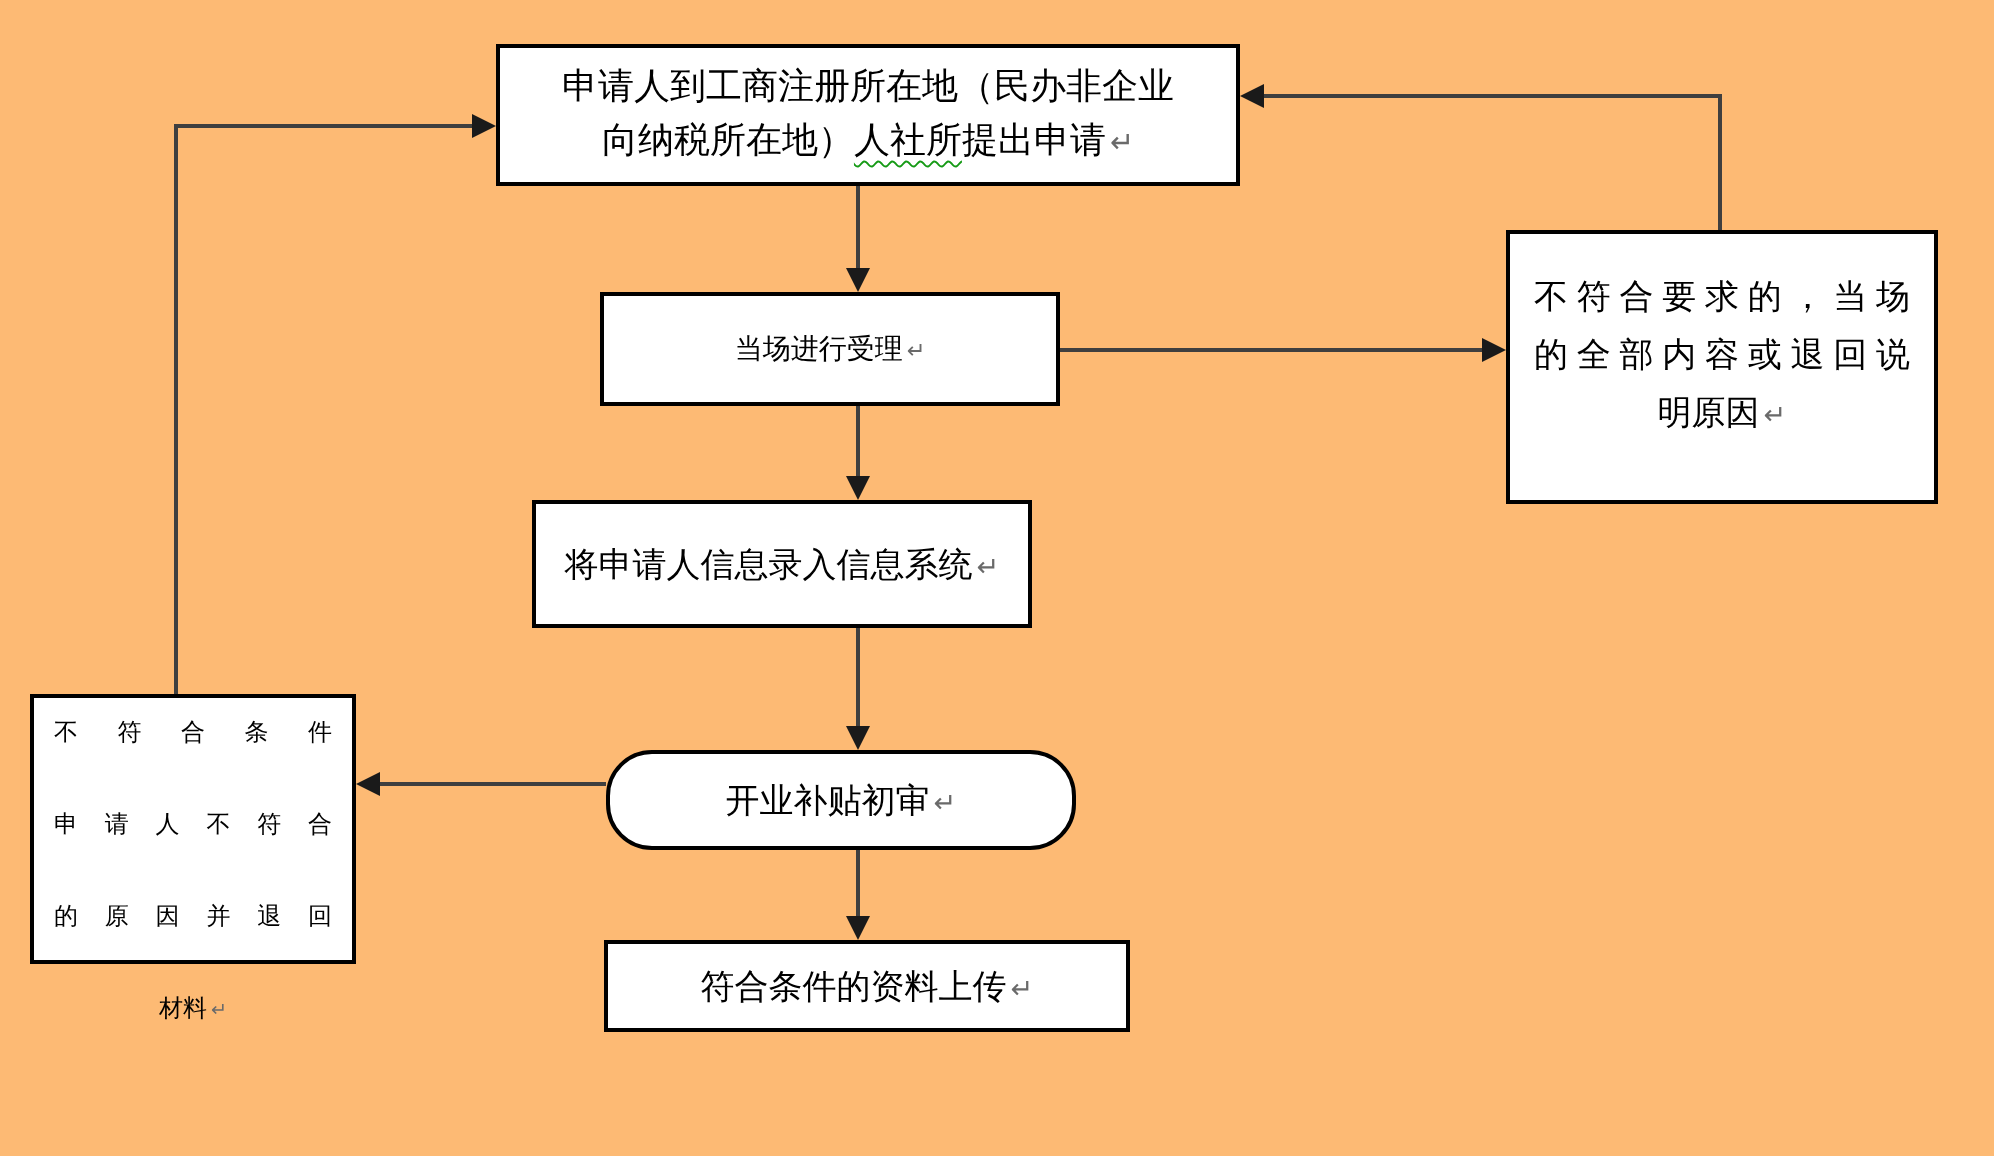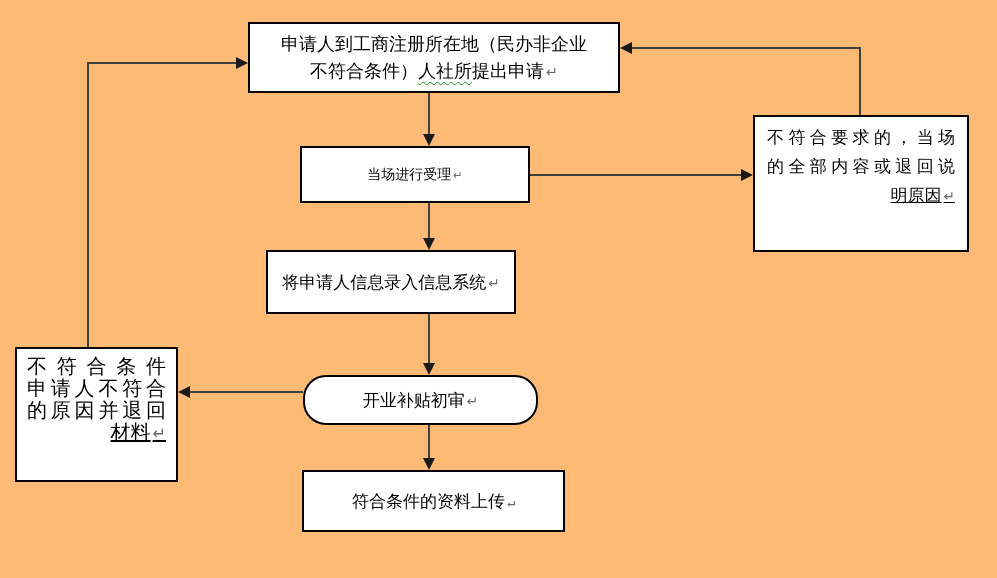--- a/index.html
+++ b/index.html
@@ -33,41 +33,41 @@
     text-decoration-style: wavy;
     text-decoration-color: #159a15;
     text-decoration-thickness: 1px;
     text-underline-offset: 4px;
   }
   
   #box-apply   { left: 248px; top: 22px;  width: 372px; height: 71px;  font-size: 18px; line-height: 27px; }
   #box-accept  { left: 300px; top: 146px; width: 230px; height: 57px;  font-size: 14px; }
   #box-record  { left: 266px; top: 250px; width: 250px; height: 64px;  font-size: 17px; align-items: center; }
   #box-review  { left: 303px; top: 375px; width: 235px; height: 50px;  font-size: 17px; border-radius: 23px; }
-  #box-upload  { left: 302px; top: 470px; width: 263px; height: 62px;  font-size: 17px; font-family: Liberation Mono, monospace; }
-  #box-reject-left  { left: 15px;  top: 347px; width: 163px; height: 135px; font-size: 20px; line-height: 22px; padding: 6px 10px; justify-content: flex-start; }
-  #box-reject-right { left: 753px; top: 115px; width: 216px; height: 137px; font-size: 17px; line-height: 29px; padding: 6px 12px; justify-content: flex-start; }
+  #box-upload  { left: 302px; top: 470px; width: 263px; height: 46px;  font-size: 17px; }
+  #box-reject-left  { left: 15px;  top: 347px; width: 163px; height: 135px; font-size: 12px; line-height: 22px; padding: 6px 10px; justify-content: flex-start; gap: 24px; }
+  #box-reject-right { left: 753px; top: 115px; width: 216px; height: 137px; font-size: 17px; line-height: 29px; padding: 18px 12px; justify-content: flex-start; }
   .jline { text-align: justify; text-align-last: justify; }
-  .lline { text-align: right; text-decoration: underline; }
+  .lline { text-align: center; }
   
   .vline { position: absolute; width: 2px; background: #3f3f3f; }
   .hline { position: absolute; height: 2px; background: #3f3f3f; }
   .arr { position: absolute; width: 0; height: 0; }
   .arr-down  { border-left: 6px solid transparent; border-right: 6px solid transparent; border-top: 12px solid #1a1a1a; }
   .arr-right { border-top: 6px solid transparent; border-bottom: 6px solid transparent; border-left: 12px solid #1a1a1a; }
   .arr-left  { border-top: 6px solid transparent; border-bottom: 6px solid transparent; border-right: 12px solid #1a1a1a; }
 </style>
 </head>
 <body>
 
 <div id="canvas">
 
   <div class="fbox center-text" id="box-apply">
     <div class="line">申请人到工商注册所在地（民办非企业</div>
-    <div class="line"><span>不符合条件）</span><span class="squiggle">人社所</span><span>提出申请</span><span class="ret">↵</span></div>
+    <div class="line"><span>向纳税所在地）</span><span class="squiggle">人社所</span><span>提出申请</span><span class="ret">↵</span></div>
   </div>
 
   <div class="fbox center-text" id="box-accept">
     <div class="line"><span>当场进行受理</span><span class="ret">↵</span></div>
   </div>
 
   <div class="fbox center-text" id="box-record">
     <div class="line"><span>将申请人信息录入信息系统</span><span class="ret">↵</span></div>
   </div>
 

